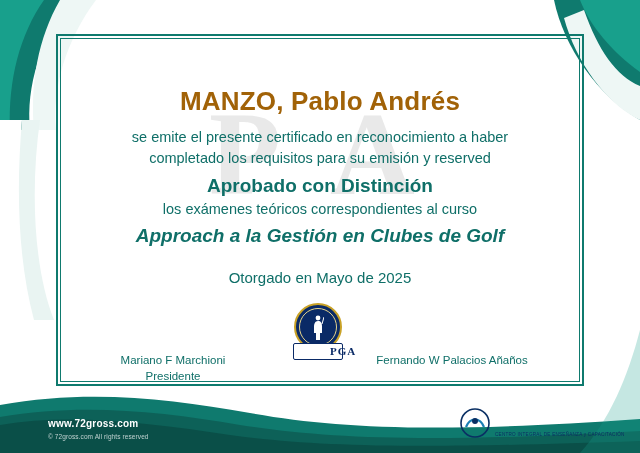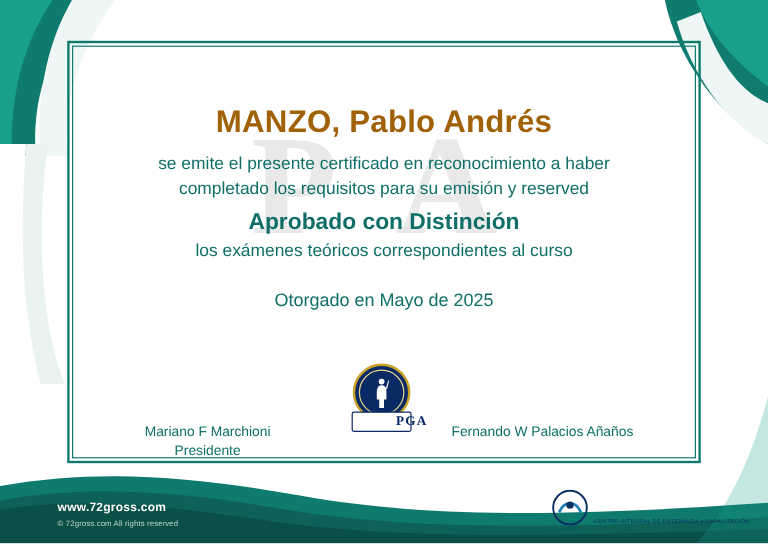--- a/index.html
+++ b/index.html
@@ -291,20 +291,21 @@
   <div class="frame-inner"></div>
 
   <div class="watermark">P      A</div>
 
   <div class="content">
     <div class="recipient">MANZO, Pablo Andrés</div>
     <div class="line l1">se emite el presente certificado en reconocimiento a haber</div>
     <div class="line">completado los requisitos para su emisión y reserved</div>
     <div class="award">Aprobado con Distinción</div>
     <div class="line">los exámenes teóricos correspondientes al curso</div>
+    <div class="course">Approach a la Gestión en Clubes de Golf</div>
     <div class="granted">Otorgado en Mayo de 2025</div>
   </div>
 
   <div class="seal">
     <div class="seal-circle"></div>
     <div class="seal-inner"></div>
     <div class="seal-figure">
       <svg width="12" height="26" viewBox="0 0 12 26">
         <circle cx="6" cy="3" r="2.4" fill="#ffffff"></circle>
         <path d="M6 6 C3 6 2 9 2 12 L2 18 L4 18 L4 25 L8 25 L8 18 L10 18 L10 11 C10 8 9 6 6 6 Z" fill="#ffffff"></path>

